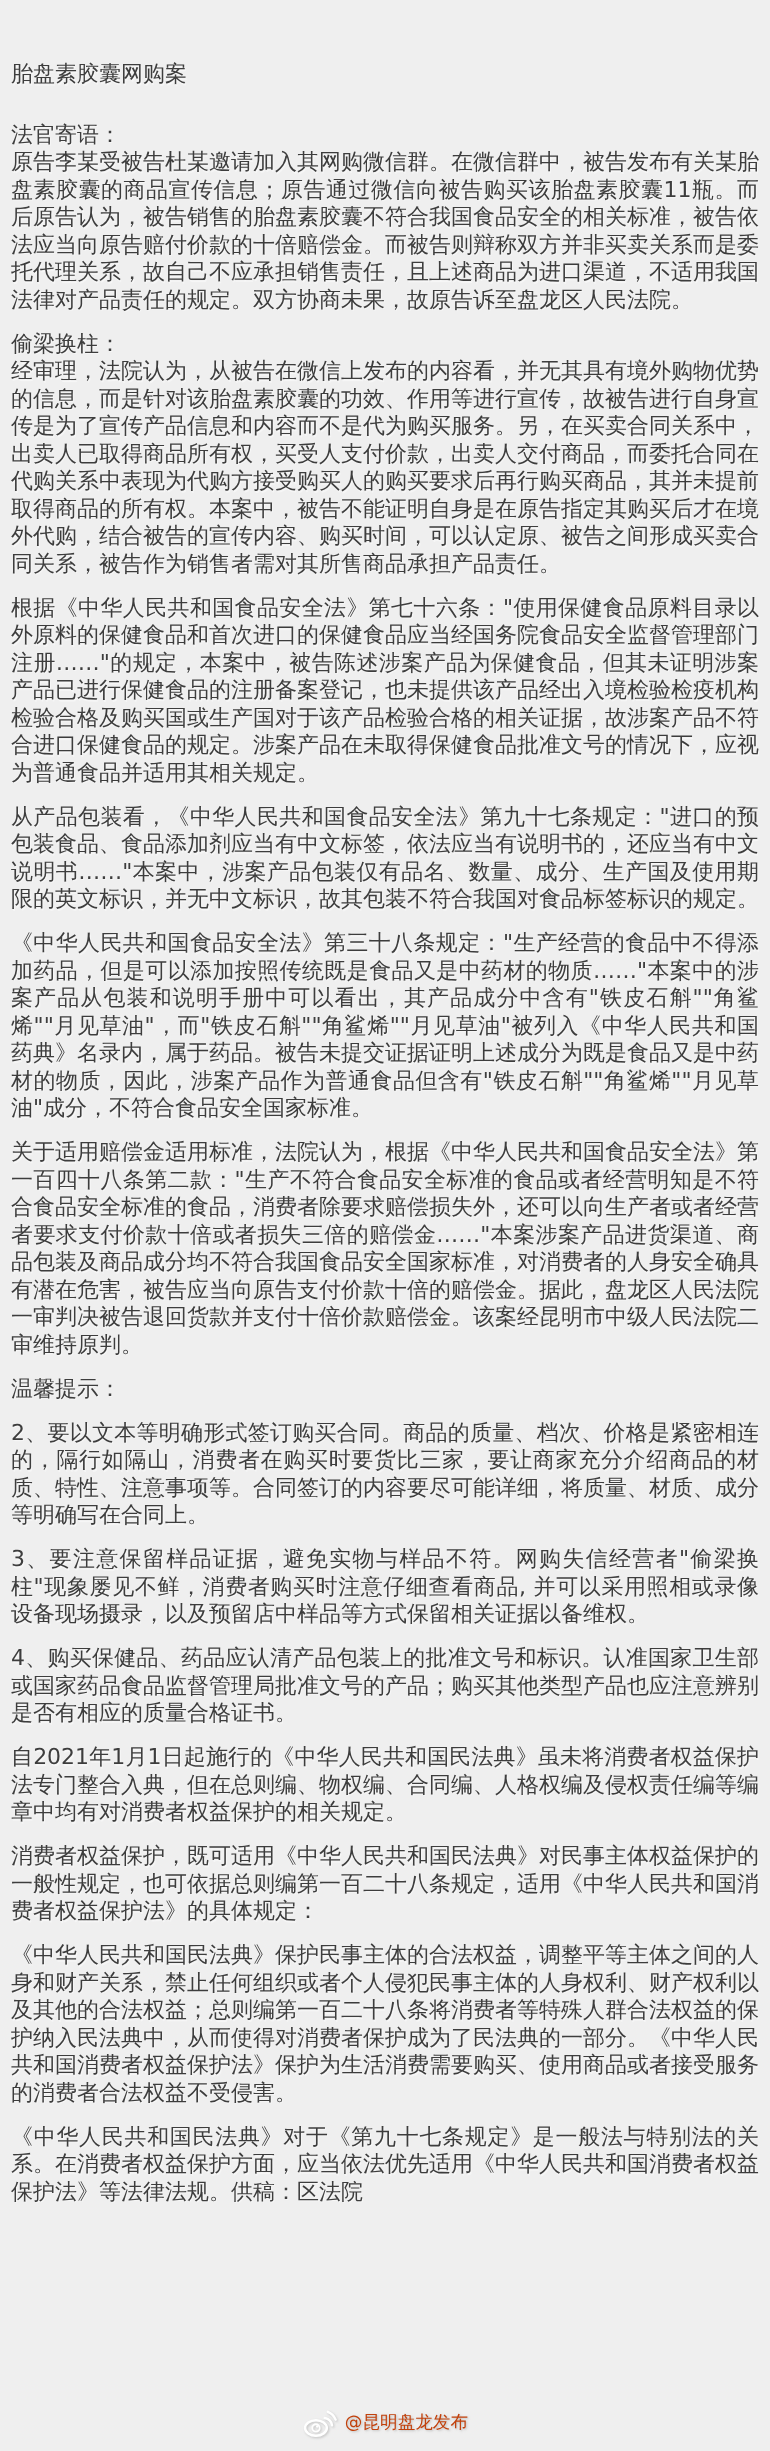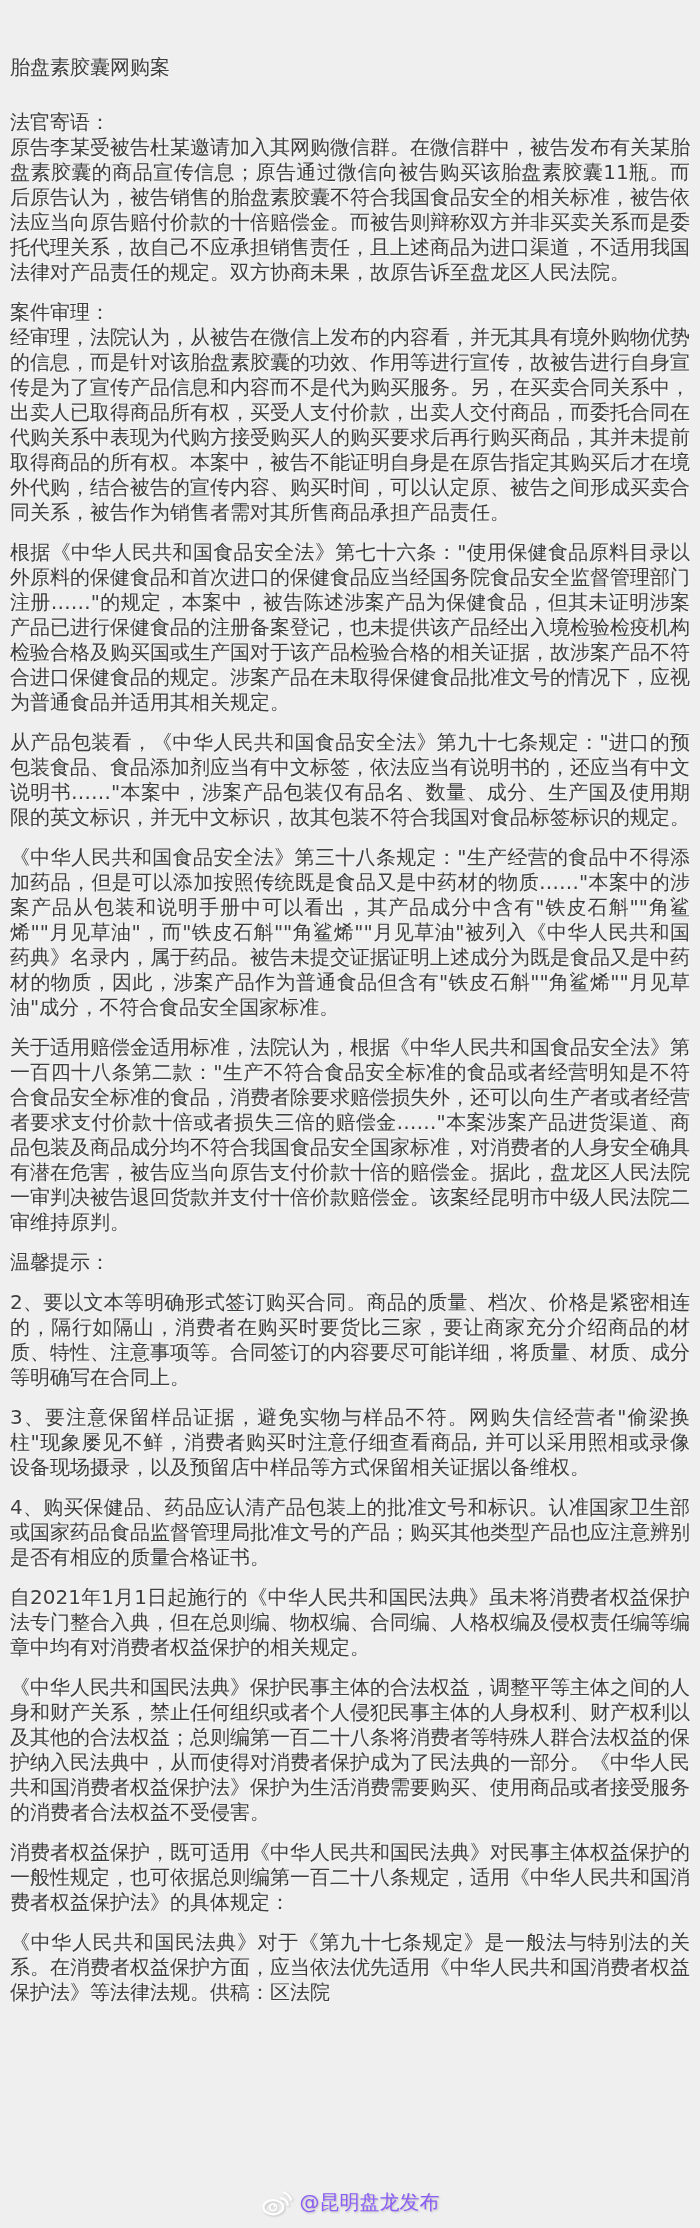--- a/index.html
+++ b/index.html
@@ -35,43 +35,43 @@
   .block-heading:empty { display: none; }
   .watermark {
     position: absolute;
     left: 0;
     right: 0;
     bottom: 12px;
     display: flex;
     align-items: center;
     justify-content: center;
     gap: 7px;
-    color: #8b5cf6;
+    color: #c2410c;
     font-family: "DejaVu Sans", sans-serif;
-    font-size: 20px;
+    font-size: 16px;
     text-shadow: 1px 1px 2px rgba(140,140,140,0.5);
   }
   .watermark svg {
     filter: drop-shadow(1px 1px 1px rgba(140,140,140,0.45));
   }
 </style>
 </head>
 <body>
 
 <div class="page">
 
   <h1 class="doc-title">胎盘素胶囊网购案</h1>
 
   <section class="block">
     <div class="block-heading">法官寄语：</div>
     <div class="block-text">原告李某受被告杜某邀请加入其网购微信群。在微信群中，被告发布有关某胎盘素胶囊的商品宣传信息；原告通过微信向被告购买该胎盘素胶囊11瓶。而后原告认为，被告销售的胎盘素胶囊不符合我国食品安全的相关标准，被告依法应当向原告赔付价款的十倍赔偿金。而被告则辩称双方并非买卖关系而是委托代理关系，故自己不应承担销售责任，且上述商品为进口渠道，不适用我国法律对产品责任的规定。双方协商未果，故原告诉至盘龙区人民法院。</div>
   </section>
 
   <section class="block">
-    <div class="block-heading">案件审理：</div>
+    <div class="block-heading">偷梁换柱：</div>
     <div class="block-text">经审理，法院认为，从被告在微信上发布的内容看，并无其具有境外购物优势的信息，而是针对该胎盘素胶囊的功效、作用等进行宣传，故被告进行自身宣传是为了宣传产品信息和内容而不是代为购买服务。另，在买卖合同关系中，出卖人已取得商品所有权，买受人支付价款，出卖人交付商品，而委托合同在代购关系中表现为代购方接受购买人的购买要求后再行购买商品，其并未提前取得商品的所有权。本案中，被告不能证明自身是在原告指定其购买后才在境外代购，结合被告的宣传内容、购买时间，可以认定原、被告之间形成买卖合同关系，被告作为销售者需对其所售商品承担产品责任。</div>
   </section>
 
   <section class="block">
     <div class="block-text">根据《中华人民共和国食品安全法》第七十六条："使用保健食品原料目录以外原料的保健食品和首次进口的保健食品应当经国务院食品安全监督管理部门注册……"的规定，本案中，被告陈述涉案产品为保健食品，但其未证明涉案产品已进行保健食品的注册备案登记，也未提供该产品经出入境检验检疫机构检验合格及购买国或生产国对于该产品检验合格的相关证据，故涉案产品不符合进口保健食品的规定。涉案产品在未取得保健食品批准文号的情况下，应视为普通食品并适用其相关规定。</div>
   </section>
 
   <section class="block">
     <div class="block-text">从产品包装看，《中华人民共和国食品安全法》第九十七条规定："进口的预包装食品、食品添加剂应当有中文标签，依法应当有说明书的，还应当有中文说明书……"本案中，涉案产品包装仅有品名、数量、成分、生产国及使用期限的英文标识，并无中文标识，故其包装不符合我国对食品标签标识的规定。</div>
   </section>
@@ -98,25 +98,25 @@
 
   <section class="block">
     <div class="block-text">4、购买保健品、药品应认清产品包装上的批准文号和标识。认准国家卫生部或国家药品食品监督管理局批准文号的产品；购买其他类型产品也应注意辨别是否有相应的质量合格证书。</div>
   </section>
 
   <section class="block">
     <div class="block-text">自2021年1月1日起施行的《中华人民共和国民法典》虽未将消费者权益保护法专门整合入典，但在总则编、物权编、合同编、人格权编及侵权责任编等编章中均有对消费者权益保护的相关规定。</div>
   </section>
 
   <section class="block">
-    <div class="block-text">《中华人民共和国民法典》保护民事主体的合法权益，调整平等主体之间的人身和财产关系，禁止任何组织或者个人侵犯民事主体的人身权利、财产权利以及其他的合法权益；总则编第一百二十八条将消费者等特殊人群合法权益的保护纳入民法典中，从而使得对消费者保护成为了民法典的一部分。《中华人民共和国消费者权益保护法》保护为生活消费需要购买、使用商品或者接受服务的消费者合法权益不受侵害。</div>
+    <div class="block-text">消费者权益保护，既可适用《中华人民共和国民法典》对民事主体权益保护的一般性规定，也可依据总则编第一百二十八条规定，适用《中华人民共和国消费者权益保护法》的具体规定：</div>
   </section>
 
   <section class="block">
-    <div class="block-text">消费者权益保护，既可适用《中华人民共和国民法典》对民事主体权益保护的一般性规定，也可依据总则编第一百二十八条规定，适用《中华人民共和国消费者权益保护法》的具体规定：</div>
+    <div class="block-text">《中华人民共和国民法典》保护民事主体的合法权益，调整平等主体之间的人身和财产关系，禁止任何组织或者个人侵犯民事主体的人身权利、财产权利以及其他的合法权益；总则编第一百二十八条将消费者等特殊人群合法权益的保护纳入民法典中，从而使得对消费者保护成为了民法典的一部分。《中华人民共和国消费者权益保护法》保护为生活消费需要购买、使用商品或者接受服务的消费者合法权益不受侵害。</div>
   </section>
 
   <section class="block">
     <div class="block-text">《中华人民共和国民法典》对于《第九十七条规定》是一般法与特别法的关系。在消费者权益保护方面，应当依法优先适用《中华人民共和国消费者权益保护法》等法律法规。供稿：区法院</div>
   </section>
 
 </div>
 
 <div class="watermark">
   <span style="display:inline-flex;">

